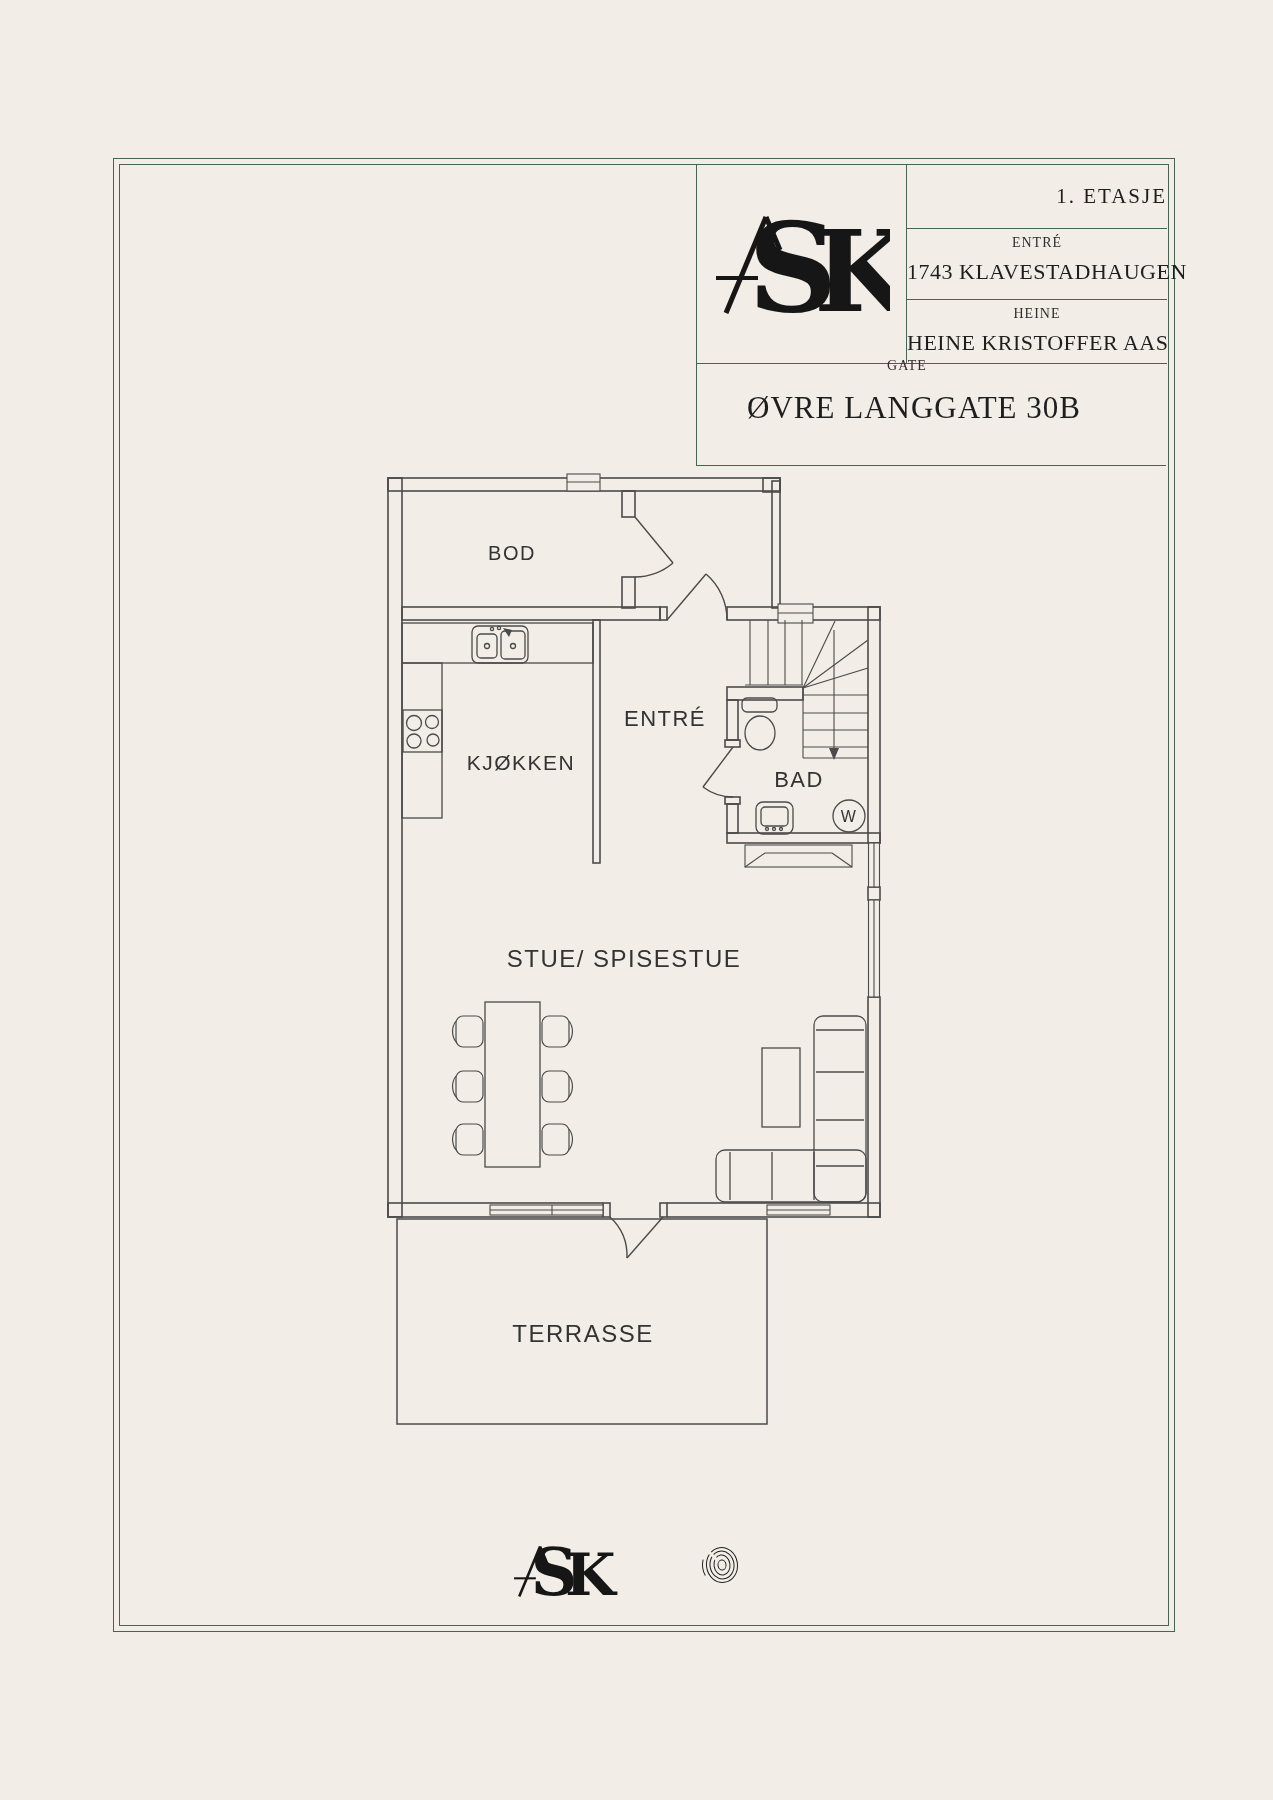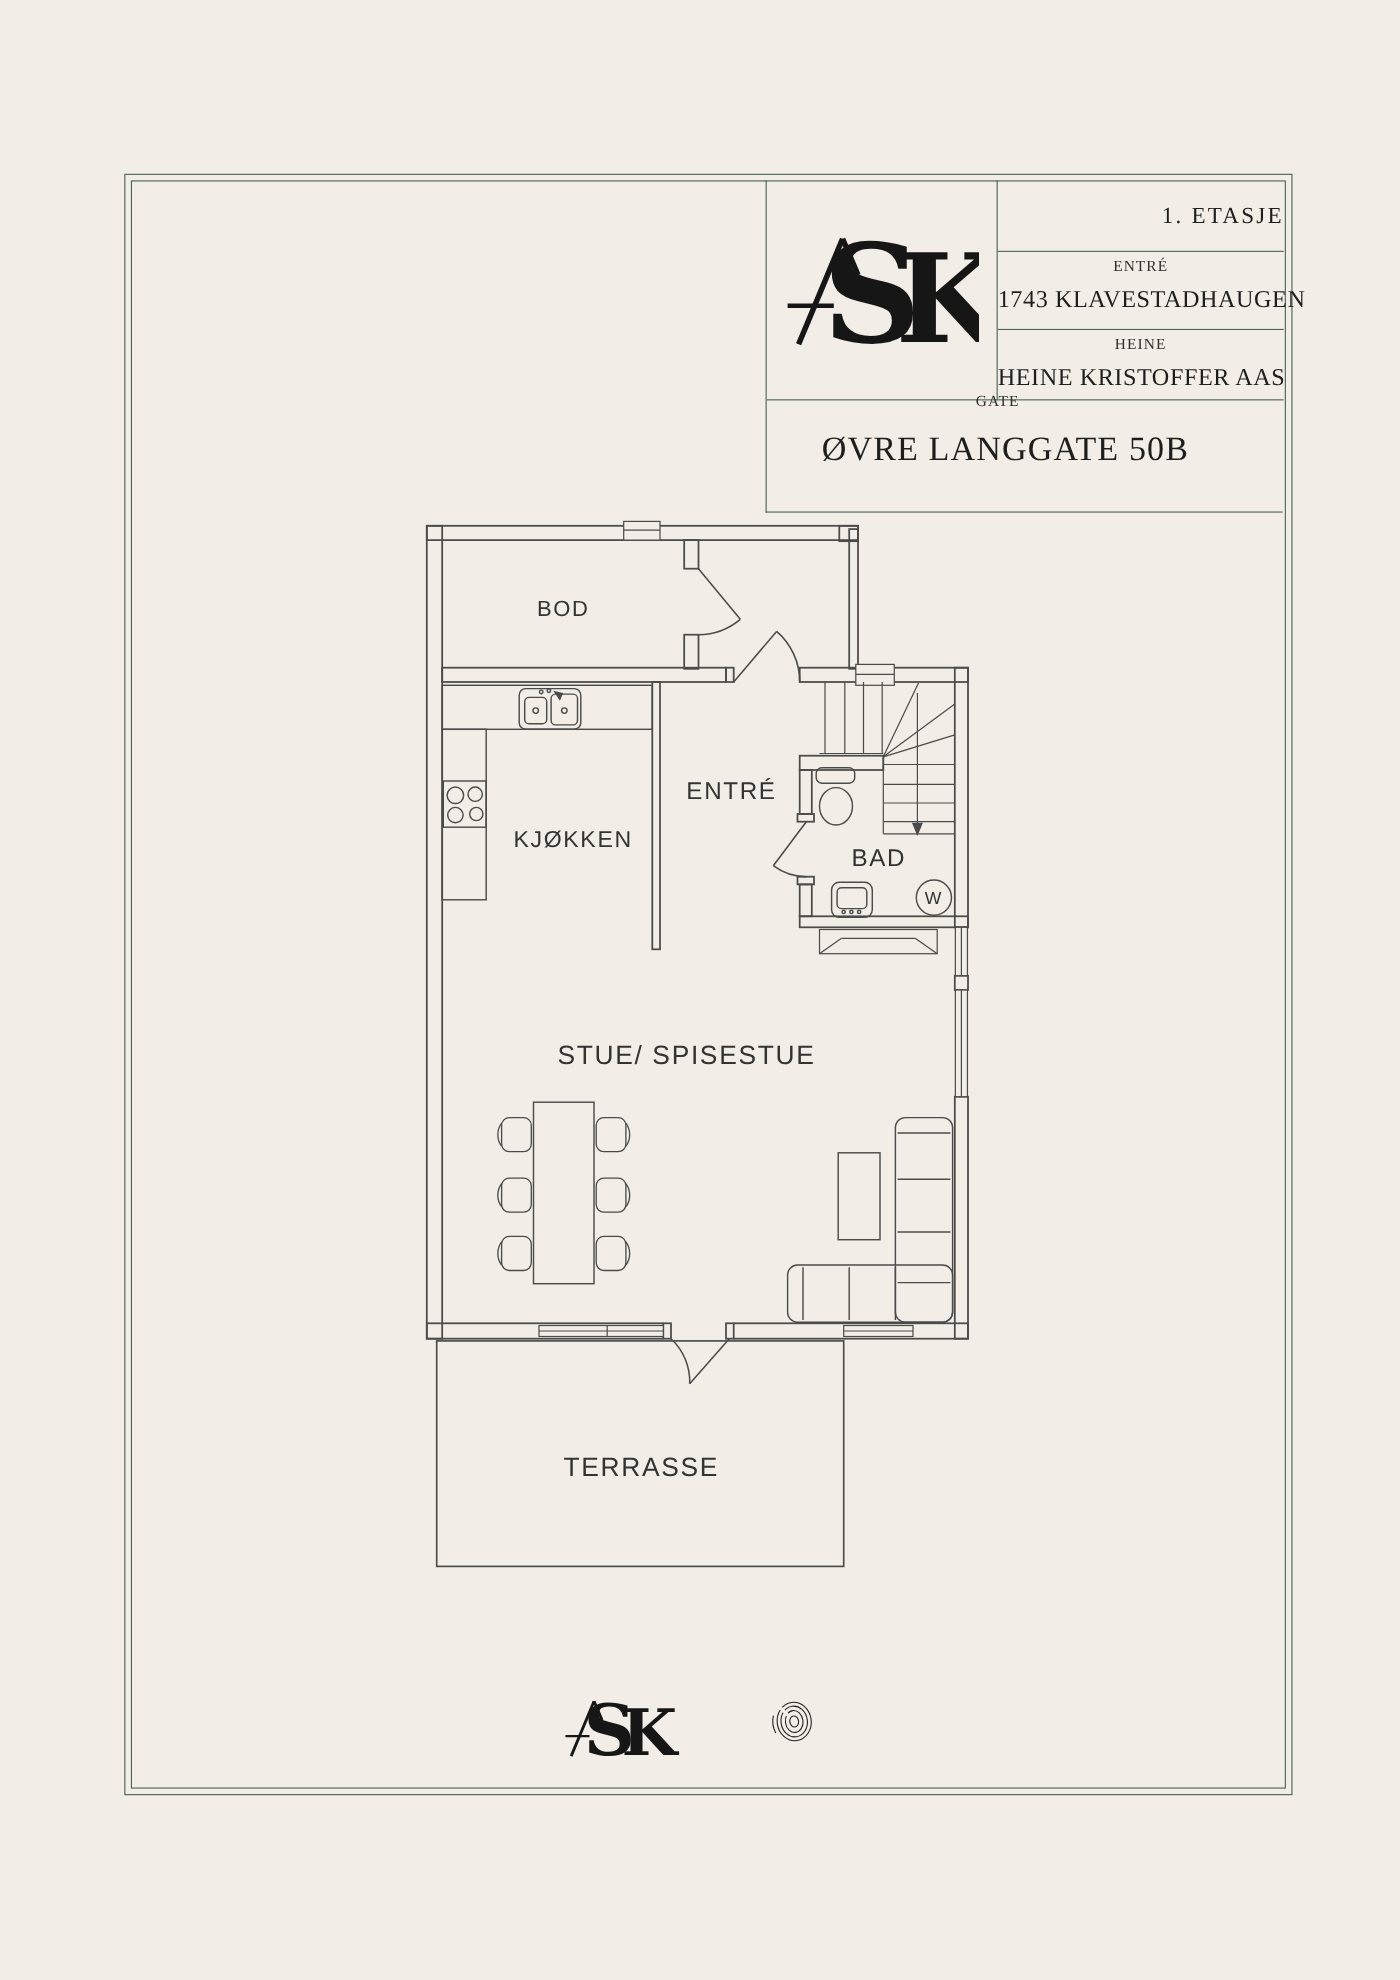--- a/index.html
+++ b/index.html
@@ -80,21 +80,21 @@
     <div class="tb-cell tb-r2">
       <div class="tb-label">ENTRÉ</div>
       <div class="tb-value">1743 KLAVESTADHAUGEN</div>
     </div>
     <div class="tb-cell tb-r3">
       <div class="tb-label">HEINE</div>
       <div class="tb-value">HEINE KRISTOFFER AAS</div>
     </div>
     <div class="tb-cell tb-gate">
       <div class="tb-label">GATE</div>
-      <div class="tb-value">ØVRE LANGGATE 50B</div>
+      <div class="tb-value">ØVRE LANGGATE 30B</div>
     </div>
   </div>
 
   <svg id="plan" width="1273" height="1800" viewBox="0 0 1273 1800">
     <g fill="none" stroke="#4b4b4b" stroke-width="1.6">
 
       <g>
         <rect x="388" y="478" width="392" height="13"></rect>
         <rect x="388" y="478" width="14" height="739"></rect>
         <rect x="763" y="478" width="17" height="14"></rect>

